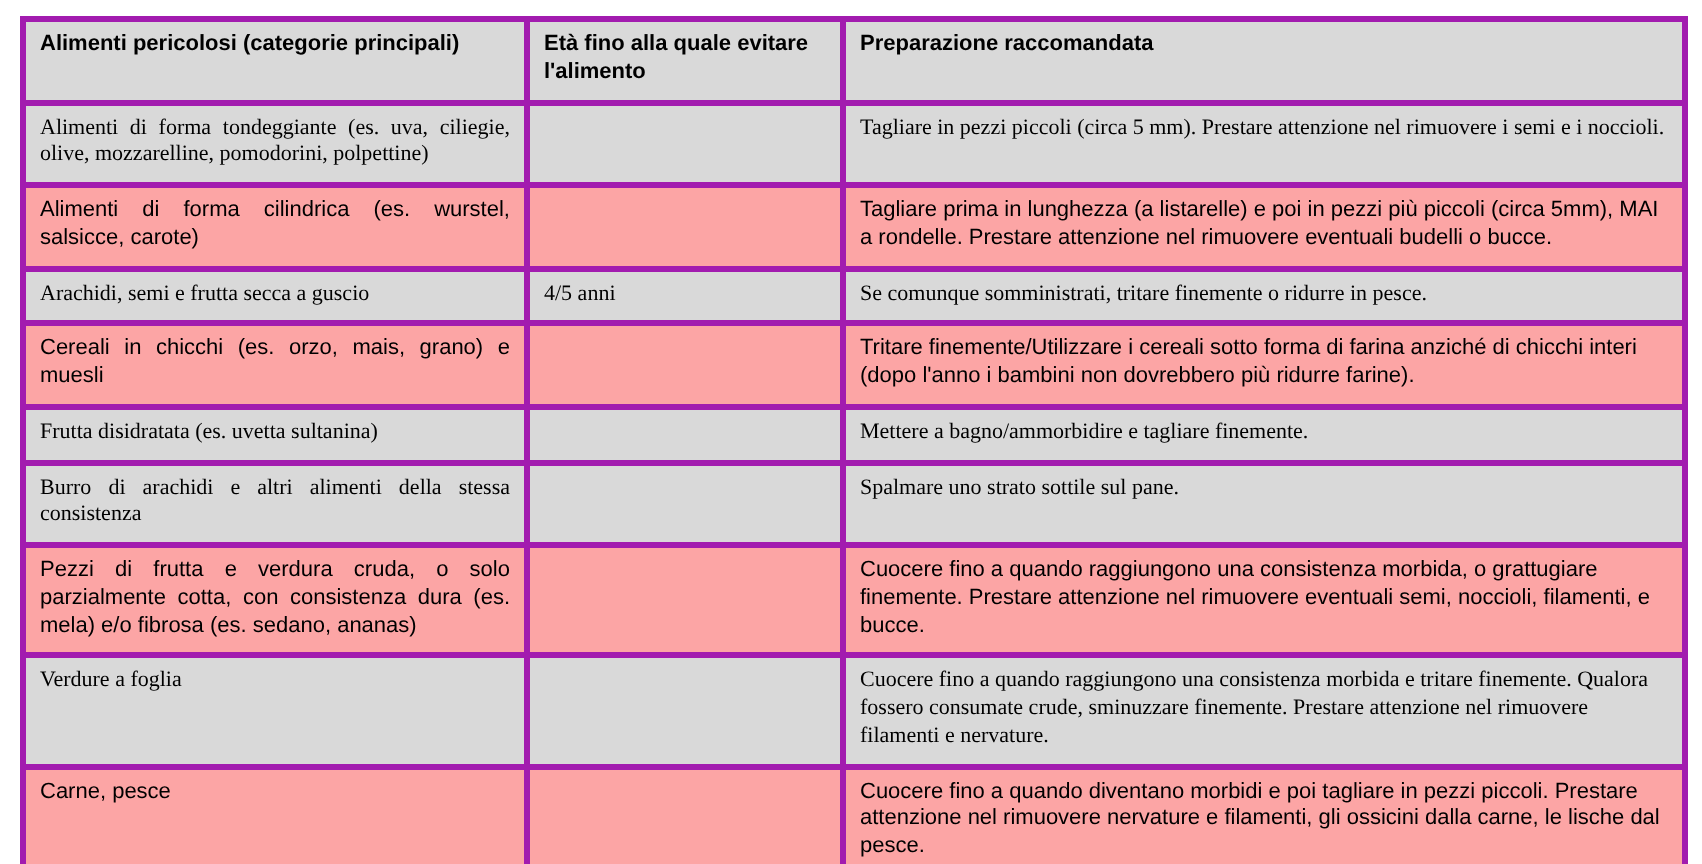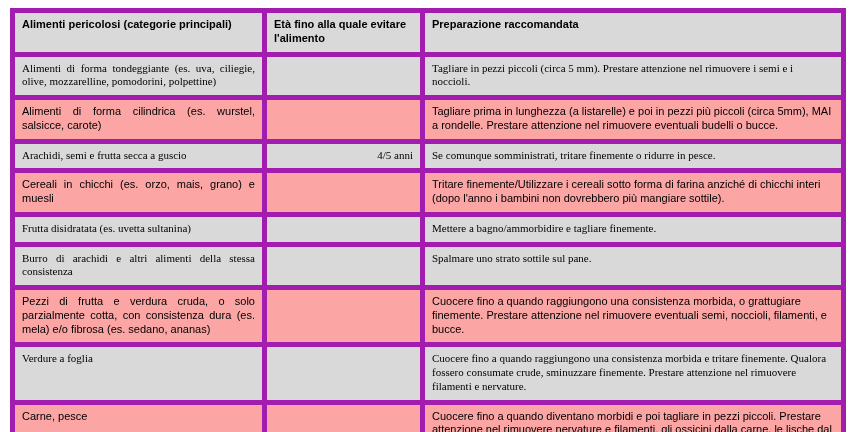--- a/index.html
+++ b/index.html
@@ -19,21 +19,21 @@
     width: 851px;
   }
   table.food-table {
     border-collapse: collapse;
     width: 831px;
     table-layout: fixed;
     font-size: 11px;
   }
   table.food-table th,
   table.food-table td {
-    border: 5px solid #a21caf;
+    border: 3px solid #a21caf;
     vertical-align: top;
     padding: 5px 7px 6px 7px;
     line-height: 1.25;
   }
   thead th {
     background: #d9d9d9;
     font-weight: bold;
     text-align: left;
     vertical-align: top;
     font-size: 11px;
@@ -48,21 +48,21 @@
     font-family: Liberation Serif, serif;
   }
   tbody tr.plain td {
     background: #fca5a5;
   }
   td.col-food {
     text-align: justify;
     text-justify: inter-word;
   }
   td.col-age {
-    text-align: right;
+    text-align: left;
   }
   td.col-prep {
     text-align: left;
   }
 </style>
 </head>
 <body>
 
 <div class="page">
   <table class="food-table">
@@ -90,21 +90,21 @@
           <td class="col-prep">Tagliare prima in lunghezza (a listarelle) e poi in pezzi più piccoli (circa 5mm), MAI a rondelle. Prestare attenzione nel rimuovere eventuali budelli o bucce.</td>
         </tr>
         <tr class="shaded">
           <td class="col-food">Arachidi, semi e frutta secca a guscio</td>
           <td class="col-age">4/5 anni</td>
           <td class="col-prep">Se comunque somministrati, tritare finemente o ridurre in pesce.</td>
         </tr>
         <tr class="plain">
           <td class="col-food">Cereali in chicchi (es. orzo, mais, grano) e muesli</td>
           <td class="col-age"></td>
-          <td class="col-prep">Tritare finemente/Utilizzare i cereali sotto forma di farina anziché di chicchi interi (dopo l'anno i bambini non dovrebbero più mangiare sottile).</td>
+          <td class="col-prep">Tritare finemente/Utilizzare i cereali sotto forma di farina anziché di chicchi interi (dopo l'anno i bambini non dovrebbero più ridurre farine).</td>
         </tr>
         <tr class="shaded">
           <td class="col-food">Frutta disidratata (es. uvetta sultanina)</td>
           <td class="col-age"></td>
           <td class="col-prep">Mettere a bagno/ammorbidire e tagliare finemente.</td>
         </tr>
         <tr class="shaded">
           <td class="col-food">Burro di arachidi e altri alimenti della stessa consistenza</td>
           <td class="col-age"></td>
           <td class="col-prep">Spalmare uno strato sottile sul pane.</td>

